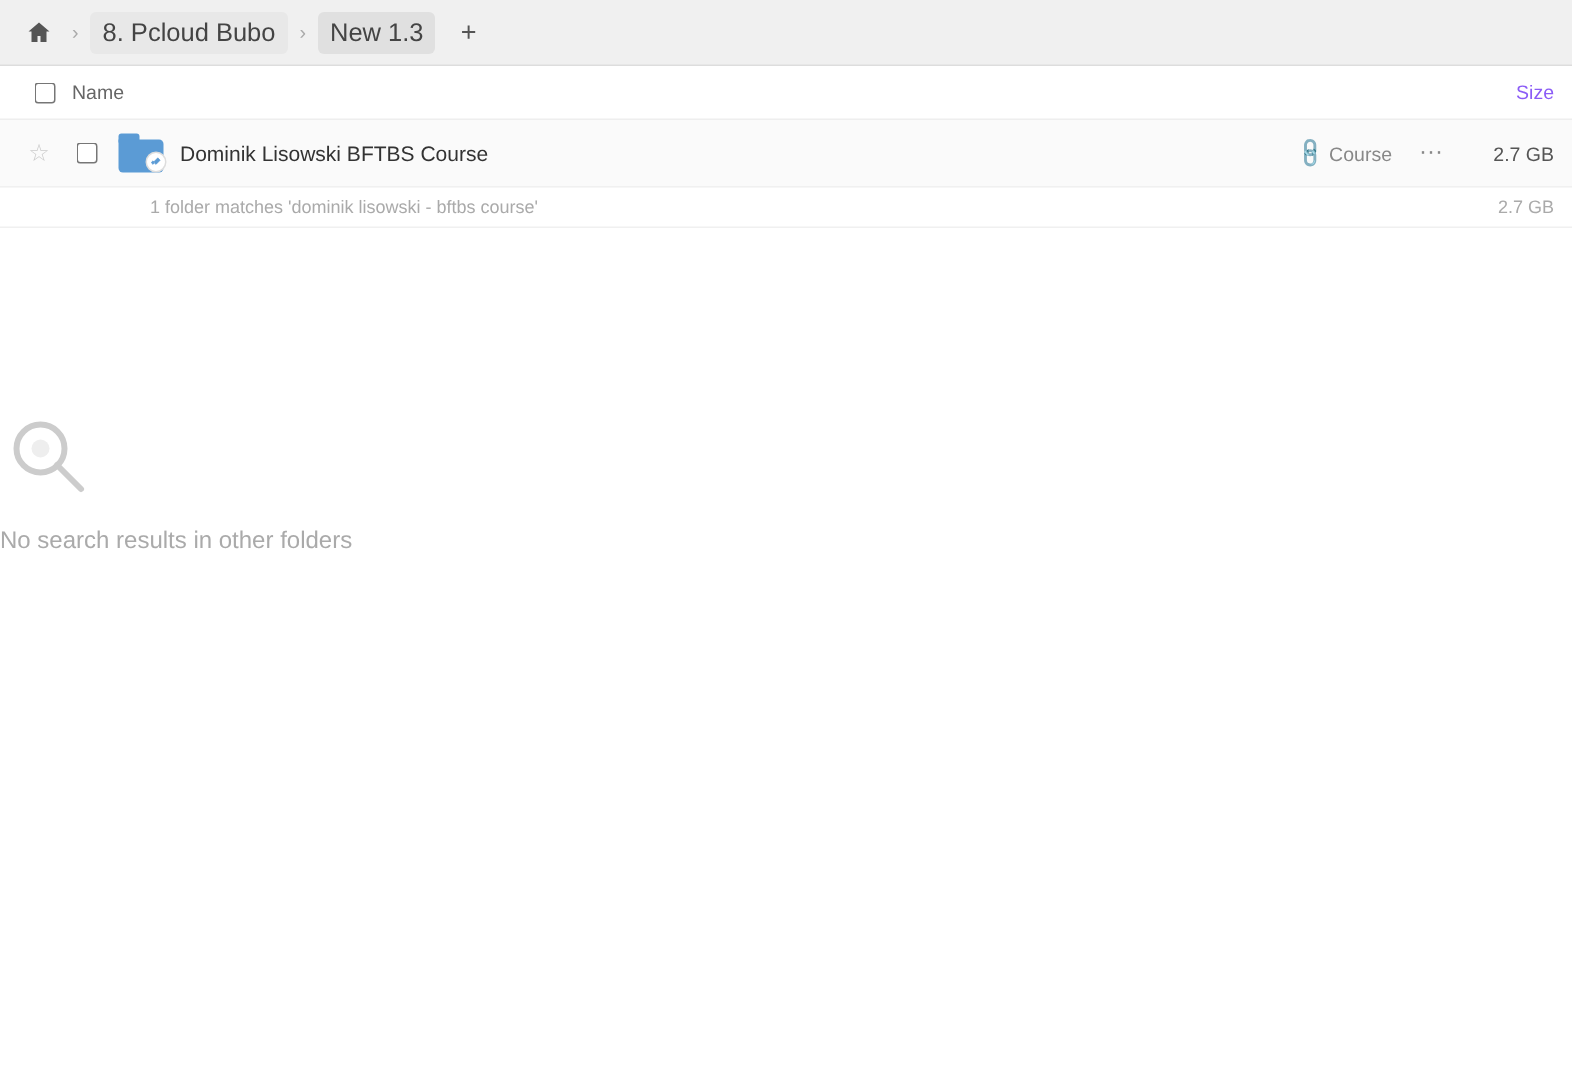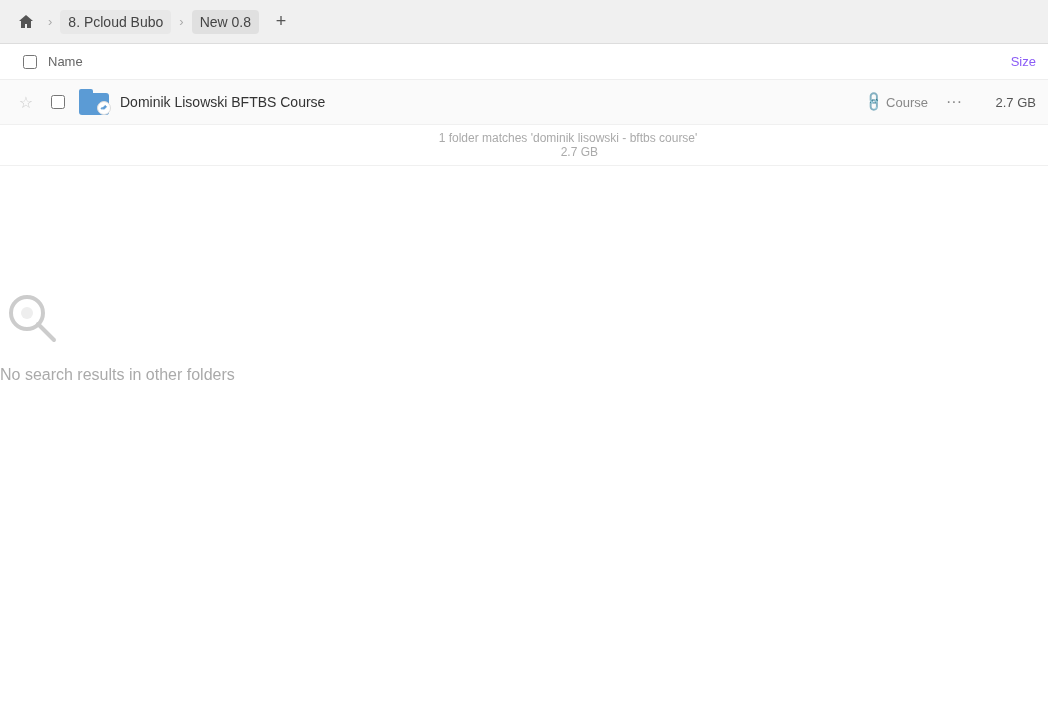--- a/index.html
+++ b/index.html
@@ -35,21 +35,21 @@
       color: #555;
     }
     .breadcrumb-sep {
       color: #aaa;
       font-size: 13px;
     }
     .breadcrumb-item {
       display: flex;
       padding: 4px 8px;
       border-radius: 4px;
-      font-size: 14px;
+      font-size: 17px;
       color: #444;
       cursor: pointer;
       background: #e8e8e8;
     }
     .breadcrumb-item.active {
       background: #e0e0e0;
     }
     .add-btn {
       display: flex;
       align-items: center;
@@ -182,22 +182,21 @@
       text-align: right;
       font-size: 13px;
       color: #555;
     }
     .match-row {
       padding: 6px 12px 6px 100px;
       font-size: 12px;
       color: #aaa;
       border-bottom: 1px solid #f0f0f0;
       display: flex;
-      align-items: center;
-      flex-direction: column;
+      align-items: flex-end;
     }
     .match-text {
       flex: 1;
     }
     .match-size {
       font-size: 12px;
       color: #aaa;
       width: 60px;
       text-align: right;
     }
@@ -232,21 +231,21 @@
     <svg width="16" height="16" viewBox="0 0 16 16" fill="currentColor">
       <path d="M8 1L1 7h2v7h4v-4h2v4h4V7h2L8 1z"></path>
     </svg>
   </div>
   <span class="breadcrumb-sep">›</span>
   <div class="breadcrumb-item">
     <span>8. Pcloud Bubo</span>
   </div>
   <span class="breadcrumb-sep">›</span>
   <div class="breadcrumb-item active">
-    <span>New 0.8</span>
+    <span>New 1.3</span>
   </div>
   <button class="add-btn">
     <span>+</span>
   </button>
 </div>
 
 <div class="content">
   <div class="table-header">
     <div class="checkbox-col">
       <input type="checkbox" style="">

